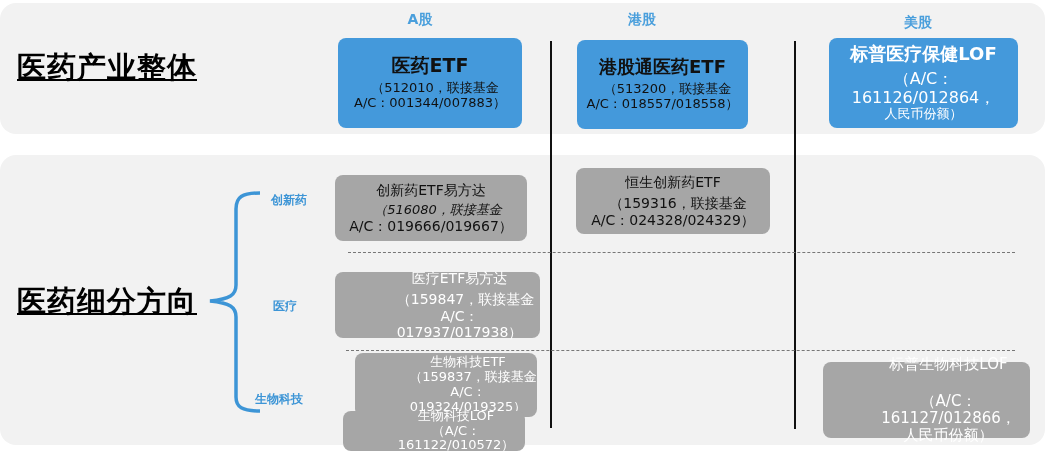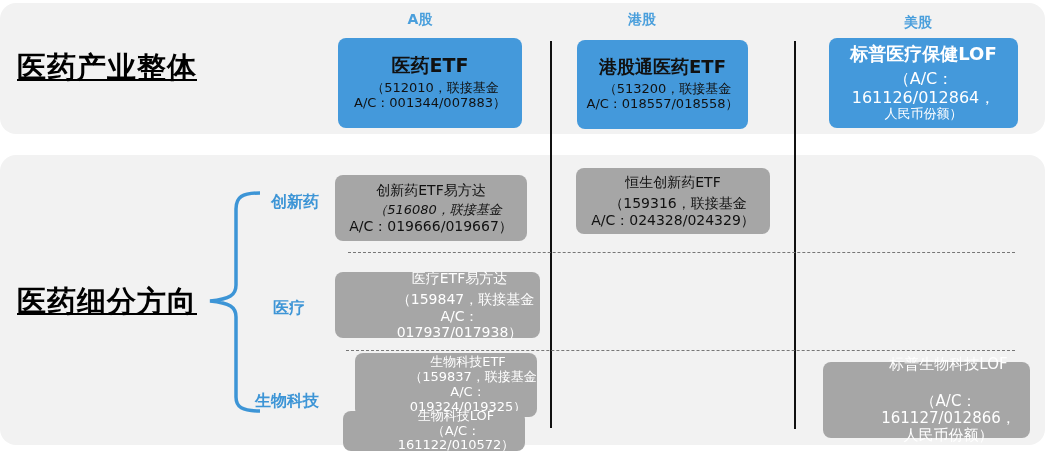--- a/index.html
+++ b/index.html
@@ -1,21 +1,21 @@
 <!DOCTYPE html>
 <html><head>
 <meta charset="utf-8">
 <style>
   html, body { margin:0; padding:0; background:#ffffff; }
   body { width:1056px; height:457px; position:relative; overflow:hidden;
          font-family:"DejaVu Sans","Liberation Sans",sans-serif; }
   .panel { position:absolute; background:#f2f2f2; border-radius:16px; }
   .col-head { position:absolute; color:#4a9fdc; font-weight:bold; font-size:14px; text-align:center; }
   .row-title { position:absolute; font-size:29px; color:#000000; font-weight:bold; letter-spacing:1px;text-decoration:underline; }
-  .sub-label { position:absolute; color:#3d95d6; font-weight:bold; font-size:16px; }
+  .sub-label { position:absolute; color:#3d95d6; font-weight:bold; font-size:12px; }
   .box { position:absolute; border-radius:8px; text-align:center; box-sizing:border-box;
          display:flex; flex-direction:column; justify-content:center; line-height:1.15; }
   .box.blue { background:#4499db; color:#111; }
   .box.blue.light { color:#ffffff; }
   .box.gray { background:#a6a6a6; color:#111; }
   .box.gray.light { color:#ffffff;padding-left:44px; }
   .box .t { font-weight:bold; }
   .vline { position:absolute; width:2px; background:#111; }
   .hline { position:absolute; height:0; border-top:1px dashed #777; }
 </style>

